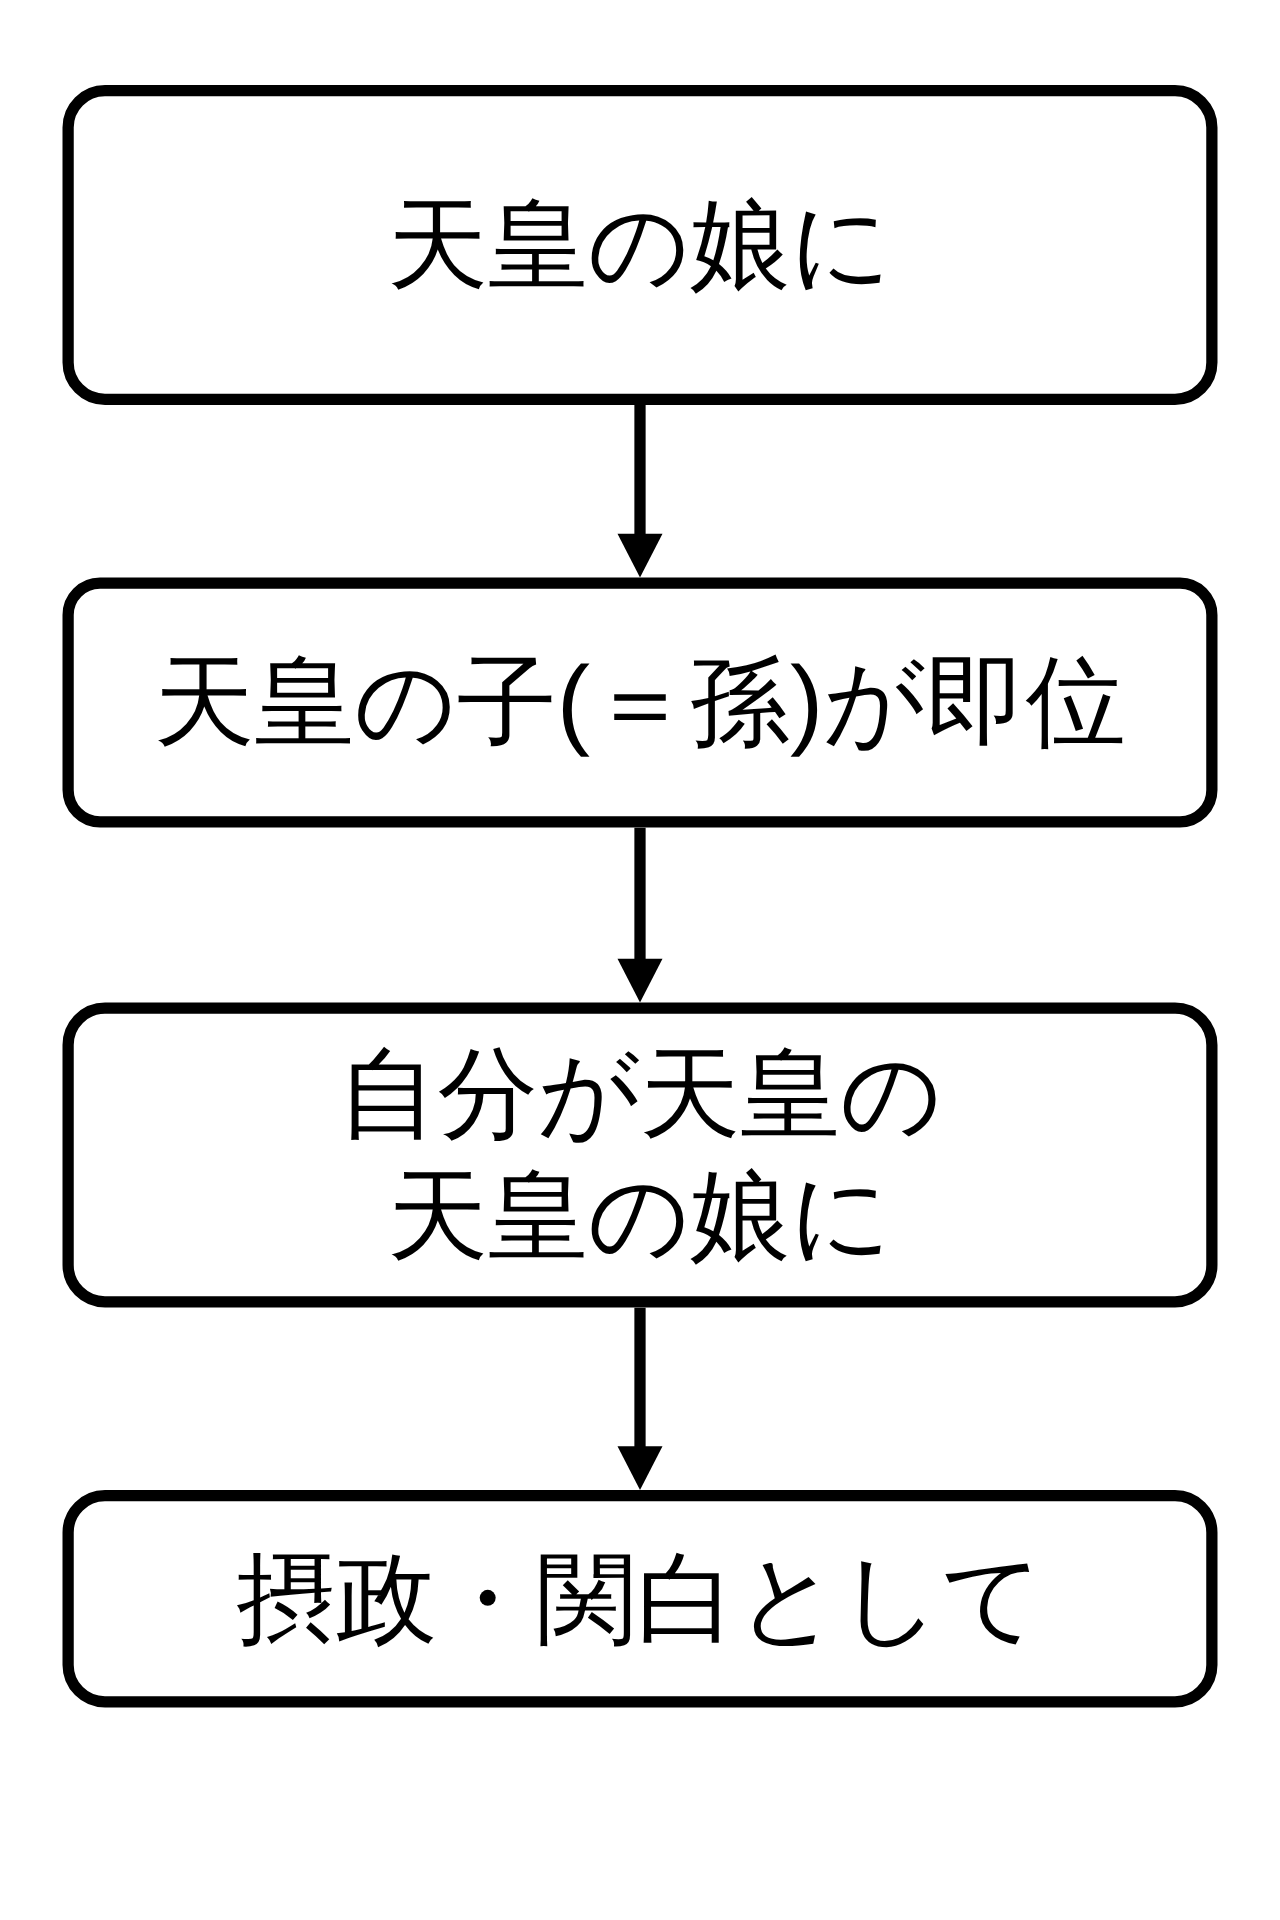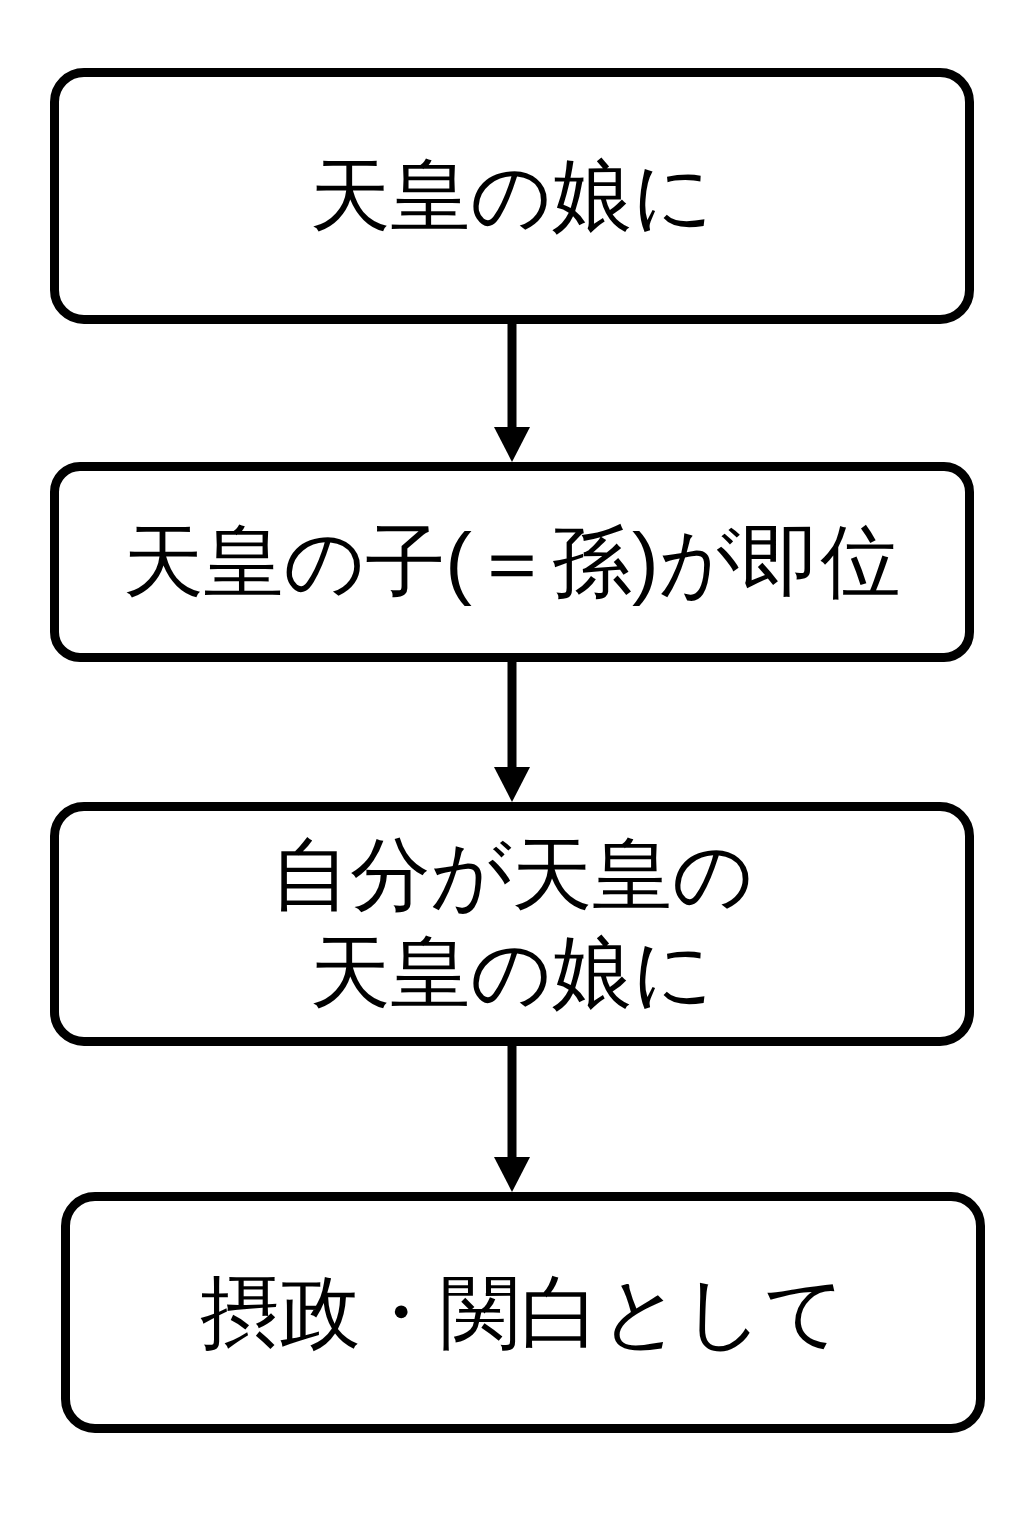--- a/index.html
+++ b/index.html
@@ -68,17 +68,17 @@
   <div class="flow-box" style="top:802px; height:244px;">
     <div class="box-line">自分が天皇の</div>
     <div class="box-line">天皇の娘に</div>
   </div>
 
   <svg class="arrow" style="top:1046px;" width="48" height="146" viewBox="0 0 48 146">
     <rect x="19.5" y="0" width="9" height="116" fill="#000000"></rect>
     <polygon points="6,111 42,111 24,146" fill="#000000"></polygon>
   </svg>
 
-  <div class="flow-box" style="top:1192px; height:241px;margin-left:11px;">
+  <div class="flow-box" style="top:1192px; height:174px;">
     <div class="box-line">摂政・関白として</div>
   </div>
 
 </div>
 
 </body></html>

